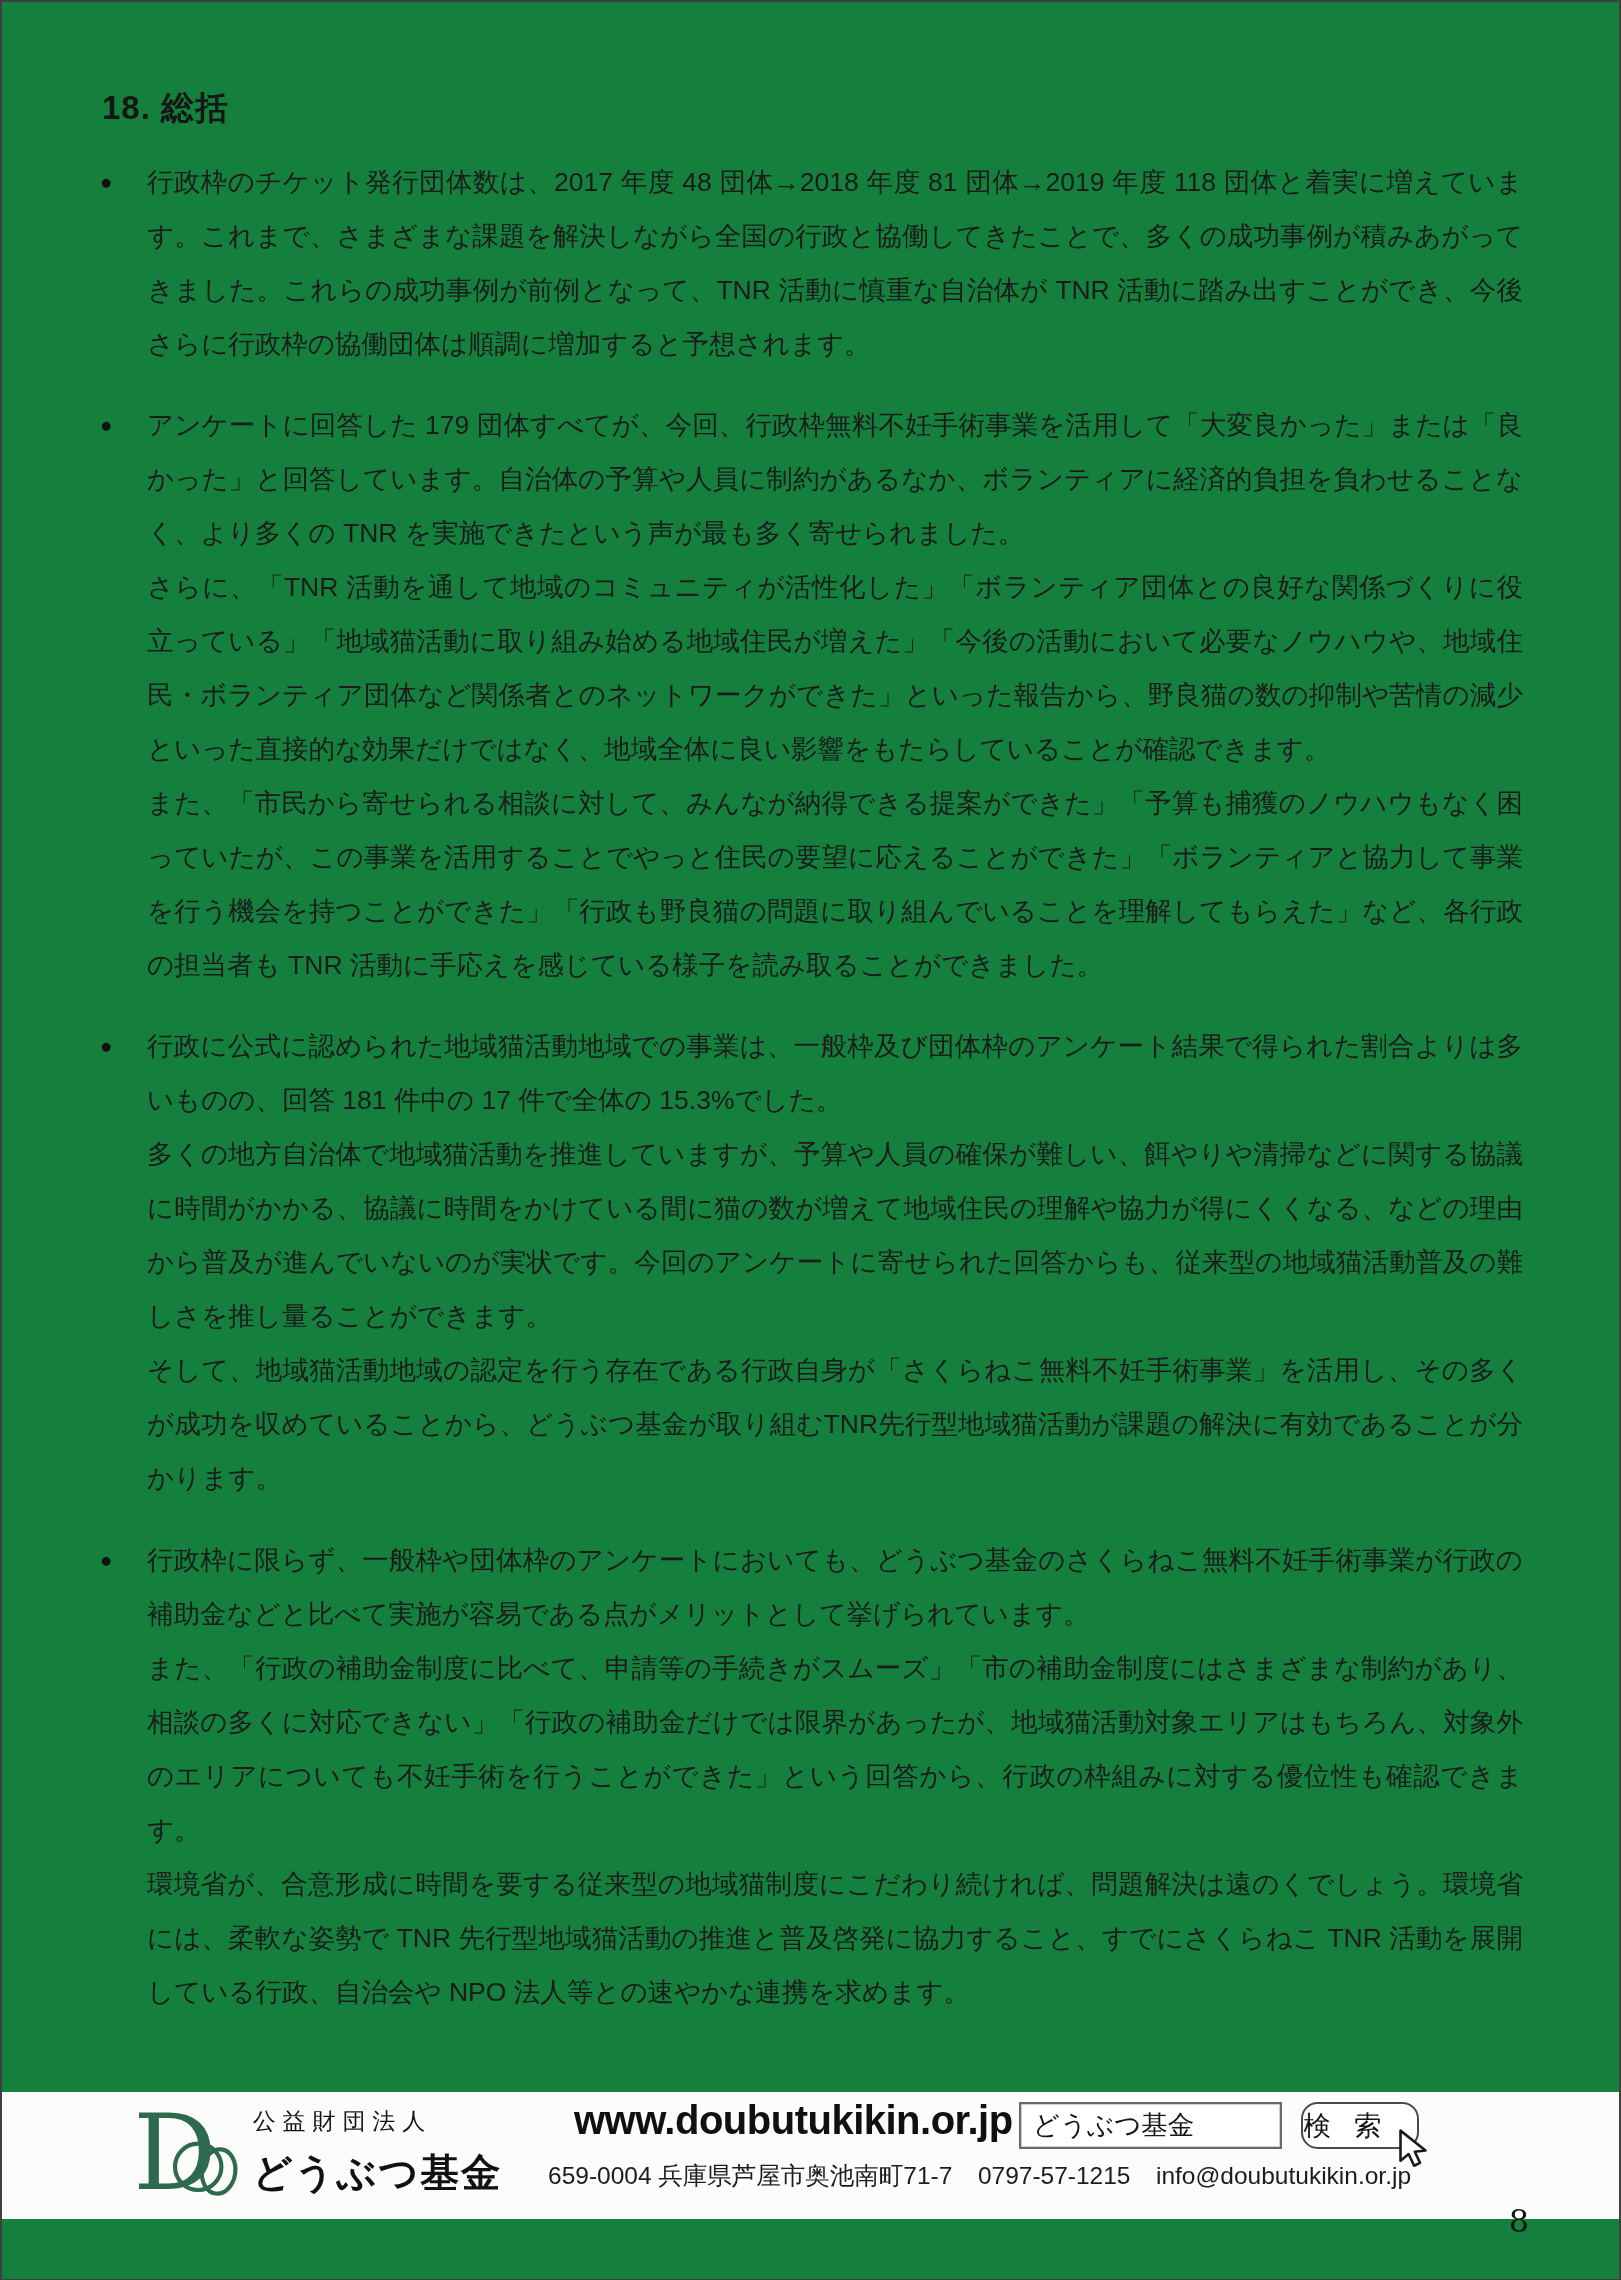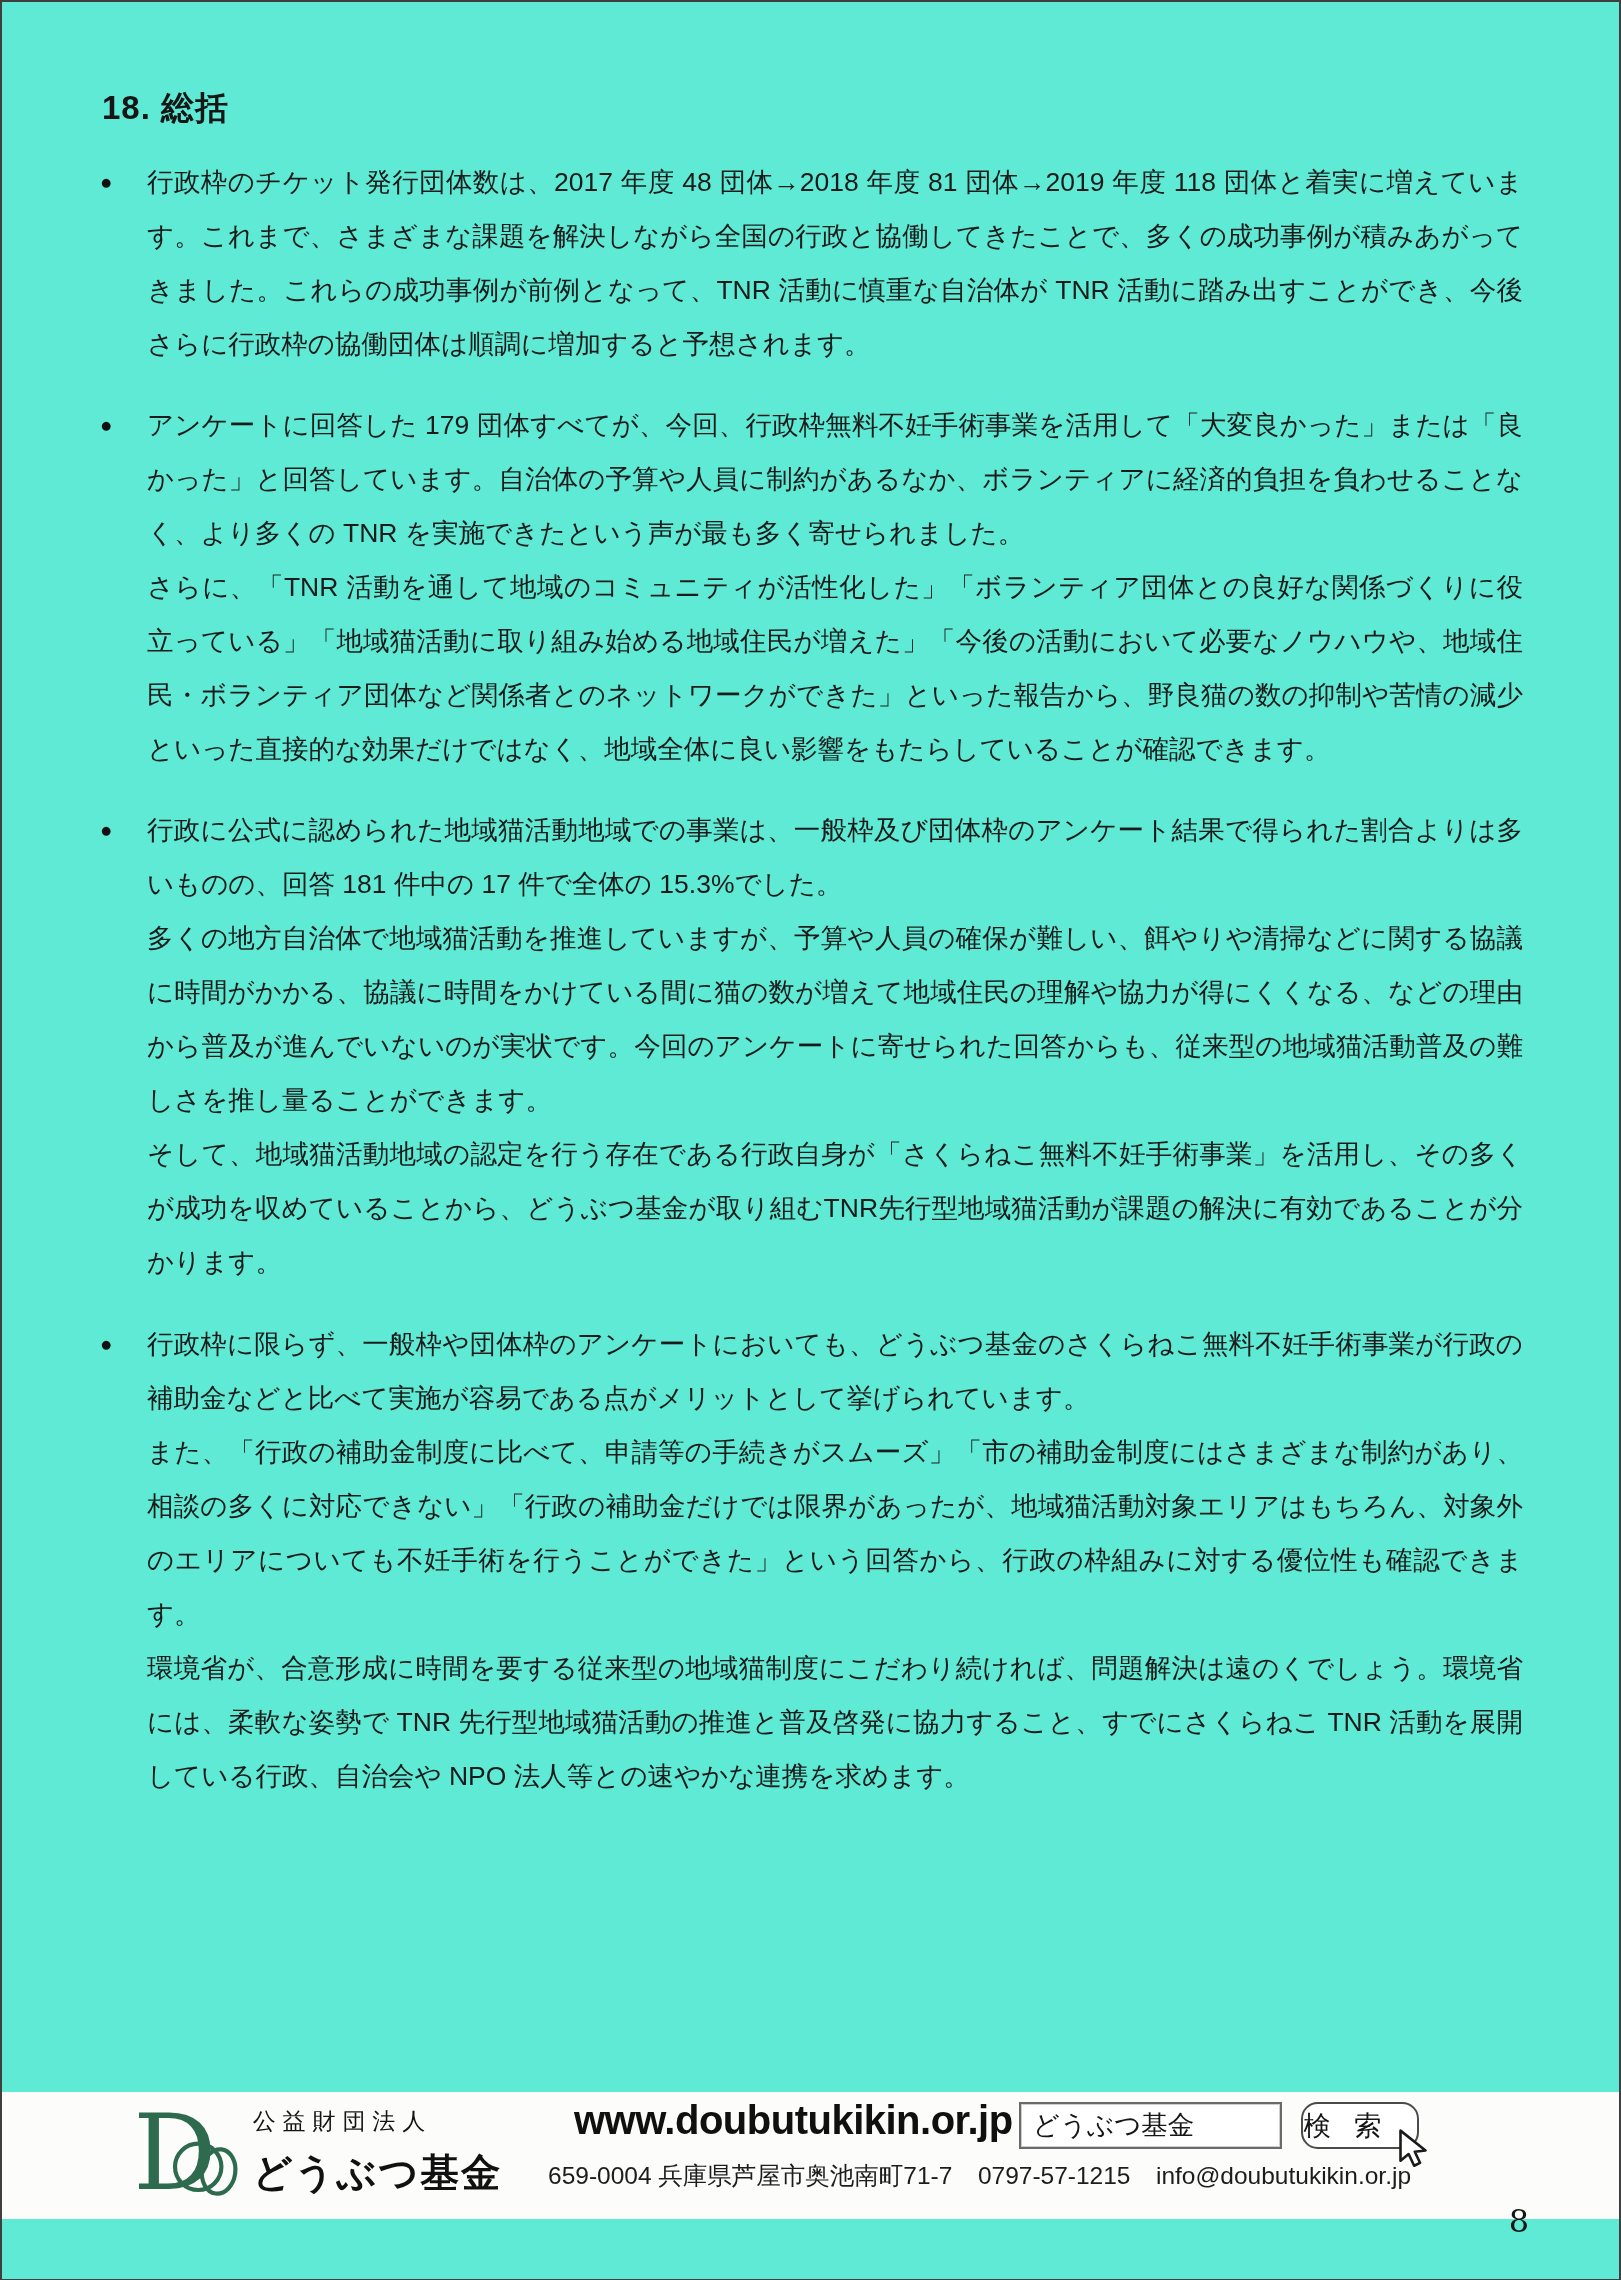--- a/index.html
+++ b/index.html
@@ -1,19 +1,19 @@
 <!DOCTYPE html>
 <html lang="ja"><head>
 <meta charset="utf-8">
 <style>
   html,body{margin:0;padding:0;background:#e8e8e8;}
   .page{
     position:relative;
     width:1621px;height:2281px;
-    background:#5eead4;
+    background:#15803d;
     border:2px solid #3f3f3f;
     box-sizing:border-box;
     overflow:hidden;
     font-family:"Liberation Sans","DejaVu Sans",sans-serif;
     color:#1b1b1b;
   }
   .content{position:absolute;left:98px;right:96px;top:84px;}
   h1.title{
     margin:0 0 25.5px 2px;
     font-size:33px;line-height:43px;font-weight:bold;color:#161616;
@@ -60,20 +60,21 @@
           <span class="bullet">●</span>
           <div class="btext">
             <p>行政枠のチケット発行団体数は、2017 年度 48 団体→2018 年度 81 団体→2019 年度 118 団体と着実に増えています。これまで、さまざまな課題を解決しながら全国の行政と協働してきたことで、多くの成功事例が積みあがってきました。これらの成功事例が前例となって、TNR 活動に慎重な自治体が TNR 活動に踏み出すことができ、今後さらに行政枠の協働団体は順調に増加すると予想されます。</p>
           </div>
         </li>
         <li class="bullet-item">
           <span class="bullet">●</span>
           <div class="btext">
             <p>アンケートに回答した 179 団体すべてが、今回、行政枠無料不妊手術事業を活用して「大変良かった」または「良かった」と回答しています。自治体の予算や人員に制約があるなか、ボランティアに経済的負担を負わせることなく、より多くの TNR を実施できたという声が最も多く寄せられました。</p>
             <p>さらに、「TNR 活動を通して地域のコミュニティが活性化した」「ボランティア団体との良好な関係づくりに役立っている」「地域猫活動に取り組み始める地域住民が増えた」「今後の活動において必要なノウハウや、地域住民・ボランティア団体など関係者とのネットワークができた」といった報告から、野良猫の数の抑制や苦情の減少といった直接的な効果だけではなく、地域全体に良い影響をもたらしていることが確認できます。</p>
+            <p>また、「市民から寄せられる相談に対して、みんなが納得できる提案ができた」「予算も捕獲のノウハウもなく困っていたが、この事業を活用することでやっと住民の要望に応えることができた」「ボランティアと協力して事業を行う機会を持つことができた」「行政も野良猫の問題に取り組んでいることを理解してもらえた」など、各行政の担当者も TNR 活動に手応えを感じている様子を読み取ることができました。</p>
           </div>
         </li>
         <li class="bullet-item">
           <span class="bullet">●</span>
           <div class="btext">
             <p>行政に公式に認められた地域猫活動地域での事業は、一般枠及び団体枠のアンケート結果で得られた割合よりは多いものの、回答 181 件中の 17 件で全体の 15.3%でした。</p>
             <p>多くの地方自治体で地域猫活動を推進していますが、予算や人員の確保が難しい、餌やりや清掃などに関する協議に時間がかかる、協議に時間をかけている間に猫の数が増えて地域住民の理解や協力が得にくくなる、などの理由から普及が進んでいないのが実状です。今回のアンケートに寄せられた回答からも、従来型の地域猫活動普及の難しさを推し量ることができます。</p>
             <p>そして、地域猫活動地域の認定を行う存在である行政自身が「さくらねこ無料不妊手術事業」を活用し、その多くが成功を収めていることから、どうぶつ基金が取り組むTNR先行型地域猫活動が課題の解決に有効であることが分かります。</p>
           </div>
         </li>

